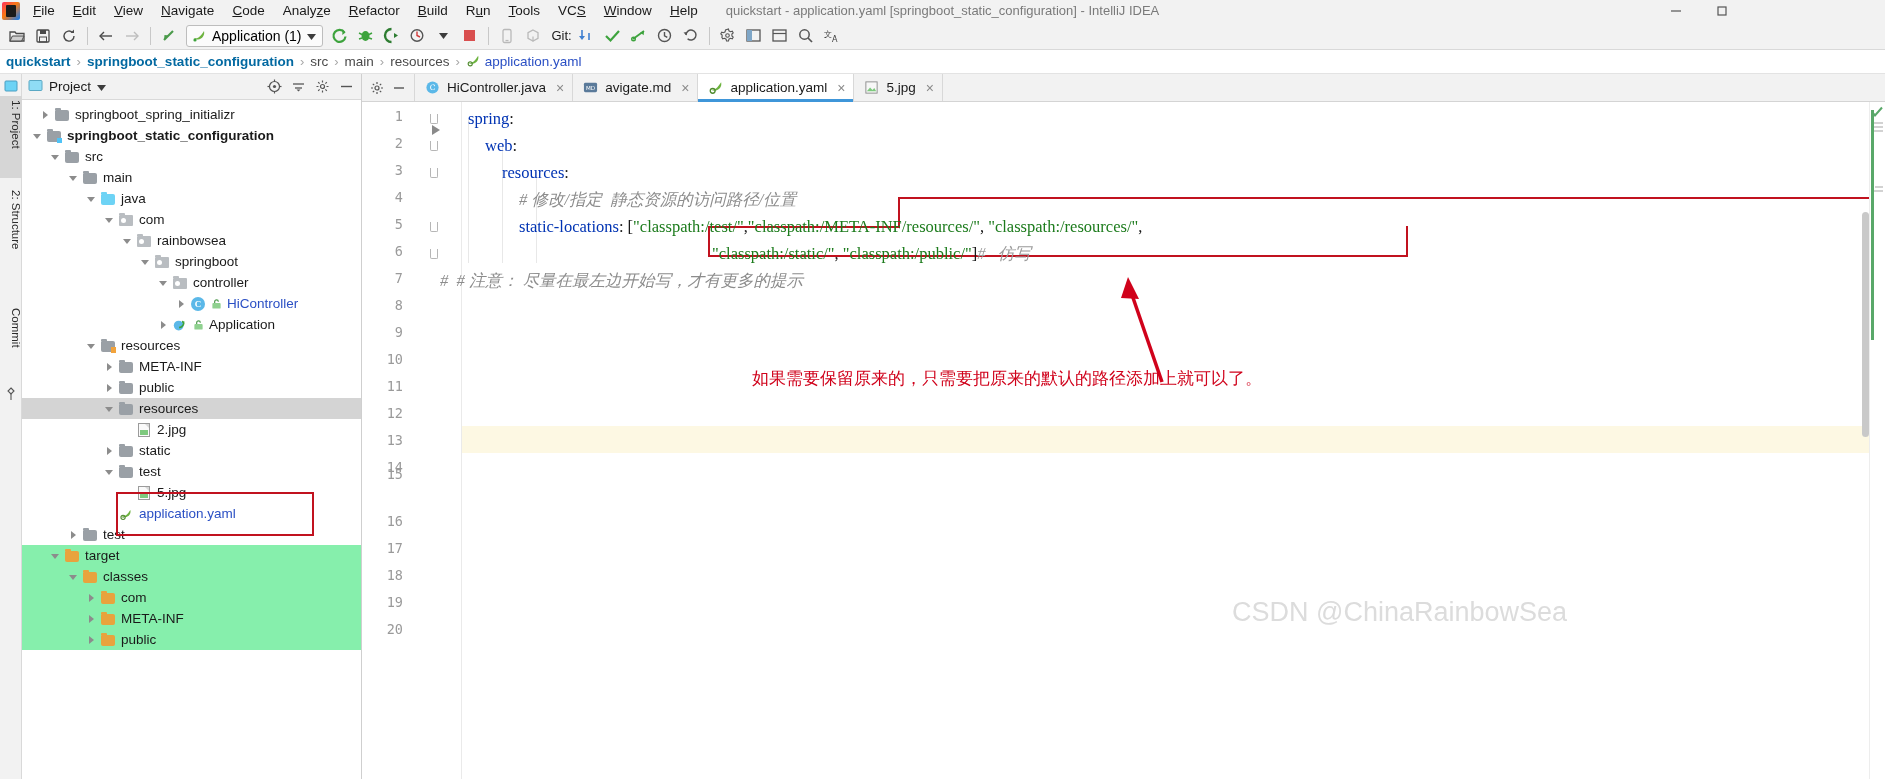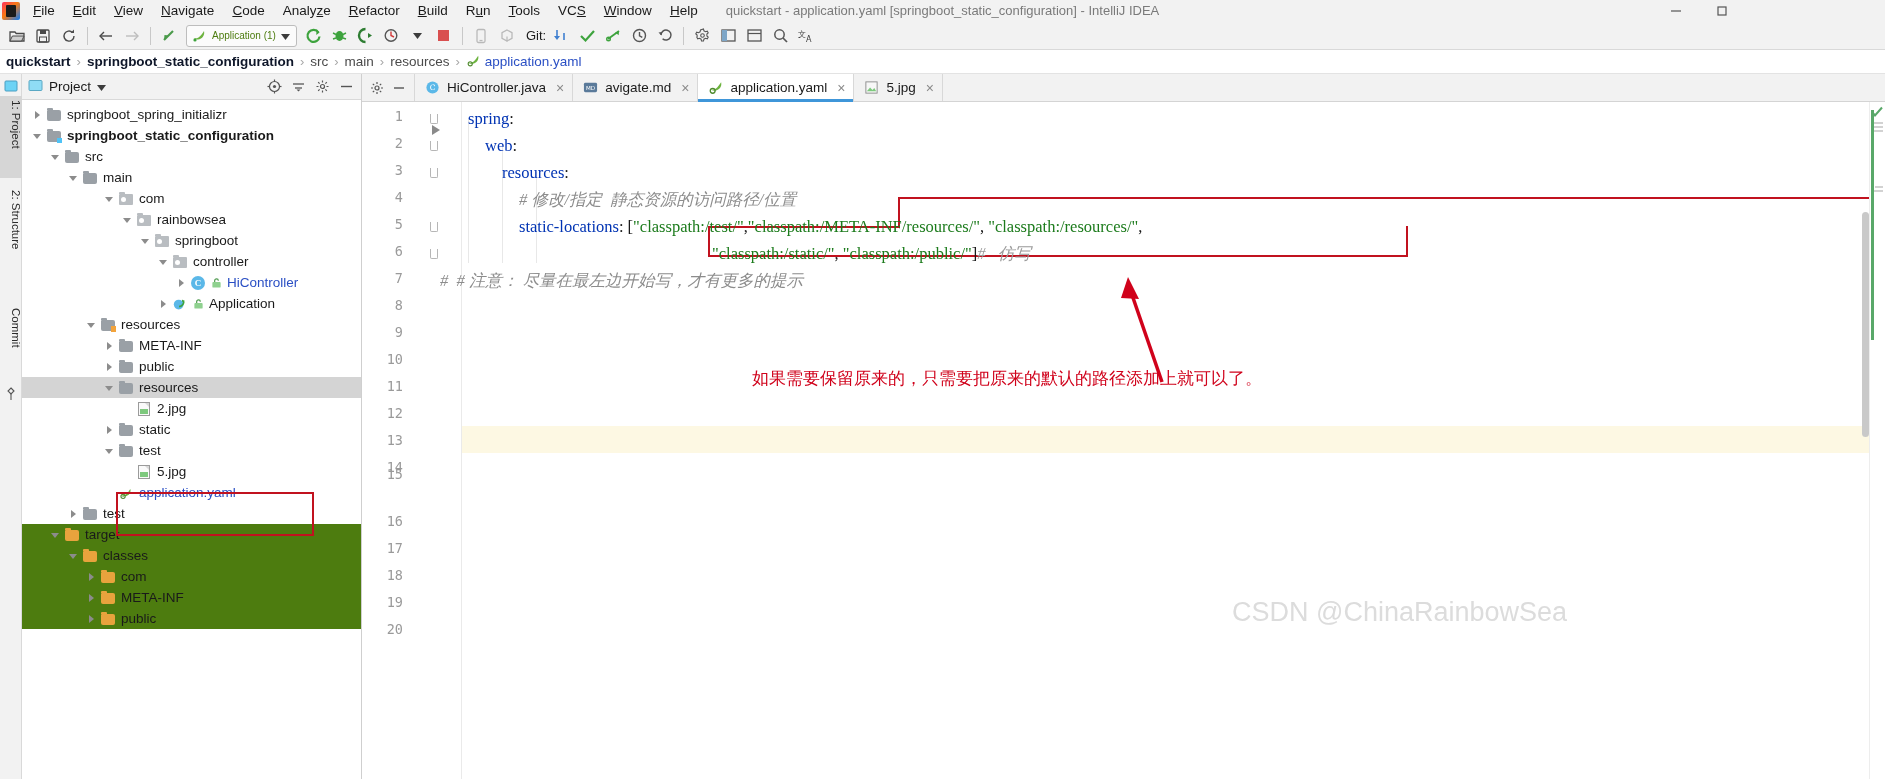--- a/index.html
+++ b/index.html
@@ -50,30 +50,30 @@
     background:#f2f2f2; display:flex; align-items:center; padding-left:4px;
     border-bottom:1px solid #d9d9d9;
   }
   .tb-btn { width:26px; height:24px; display:flex; align-items:center; justify-content:center; }
   .tb-sep { width:1px; height:18px; background:#c8c8c8; margin:0 5px; }
   .runcfg {
     display:flex; align-items:center; height:22px; padding:0 6px 0 4px;
     border:1px solid #bdbdbd; border-radius:3px; background:#fbfbfb; gap:5px;
     margin:0 4px; white-space:nowrap;
   }
-  .runcfg .rlabel { font-size:10px; color:#4d7c0f; }
+  .runcfg .rlabel { font-size:14px; color:#000000; }
   .git-label { font-size:13px; color:#1a1a1a; margin-left:6px; margin-right:2px; }
 
   
   .breadcrumb {
     position:absolute; left:0; top:50px; width:1885px; height:24px;
     background:#ffffff; display:flex; align-items:center; padding-left:6px;
     border-bottom:1px solid #e3e3e3;
   }
-  .bc-item { font-size:13.5px; color:#0f172a; white-space:nowrap; display:flex; align-items:center; gap:4px;}
+  .bc-item { font-size:13.5px; color:#0369a1; white-space:nowrap; display:flex; align-items:center; gap:4px;}
   .bc-item.bold { font-weight:bold; }
   .bc-item.muted { color:#4a4a4a; }
   .bc-item.link { color:#2a4fc4; }
   .bc-sep { color:#a8a8a8; margin:0 6px; font-size:13px; }
 
   
   .leftrail {
     position:absolute; left:0; top:74px; width:22px; height:705px;
     background:#f2f2f2; border-right:1px solid #d9d9d9;
   }
@@ -101,21 +101,21 @@
   .proj-title { font-size:13.5px; color:#1a1a1a; margin-left:6px; }
   .proj-hdr-actions { margin-left:auto; display:flex; align-items:center; gap:2px; padding-right:4px;}
   .ph-btn { width:22px; height:22px; display:flex; align-items:center; justify-content:center;}
 
   .tree { position:relative; padding-top:4px; height:679px; overflow:hidden; }
   .trow {
     position:relative; height:21px; display:flex; align-items:center;
     font-size:13.5px; color:#1a1a1a; white-space:nowrap; cursor:default;
   }
   .trow.sel { background:#d4d4d4; }
-  .trow.tgt { background:#4d7c0f; }
+  .trow.tgt { background:#86efac; }
   .twist { width:12px; height:12px; flex:none; margin-right:2px; position:relative; }
   .twist.right::before{
     content:""; position:absolute; left:3px; top:2px;
     border-left:5px solid #8c8c8c; border-top:4px solid transparent;
     border-bottom:4px solid transparent;
   }
   .twist.down::before{
     content:""; position:absolute; left:1px; top:4px;
     border-top:5px solid #8c8c8c; border-left:4px solid transparent;
     border-right:4px solid transparent;
@@ -537,47 +537,54 @@
             </svg>
         </div>
         <div class="ph-btn">
           <svg width="15" height="15" viewBox="0 0 15 15">
               <line x1="2" y1="7.5" x2="13" y2="7.5" stroke="#555" stroke-width="1.4"></line>
             </svg>
         </div>
       </div>
     </div>
     <div class="tree" id="tree">
+        <div class="trow" style="padding-left: 18px;">
+          <span class="twist right"></span>
+          <span class="tico">
+            <span class="fold"></span>
+          </span>
+          <span class="tlabel dark">springboot_spring_initializr</span>
+        </div>
         <div class="trow" style="padding-left: 10px;">
-          <span class="twist right"></span>
+          <span class="twist down"></span>
+          <span class="tico">
+            <span class="fold src"></span>
+          </span>
+          <span class="tlabel bold">springboot_static_configuration</span>
+        </div>
+        <div class="trow" style="padding-left: 28px;">
+          <span class="twist down"></span>
           <span class="tico">
             <span class="fold"></span>
           </span>
-          <span class="tlabel dark">springboot_spring_initializr</span>
-        </div>
-        <div class="trow" style="padding-left: 10px;">
-          <span class="twist down"></span>
-          <span class="tico">
-            <span class="fold src"></span>
-          </span>
-          <span class="tlabel bold">springboot_static_configuration</span>
-        </div>
-        <div class="trow" style="padding-left: 28px;">
+          <span class="tlabel dark">src</span>
+        </div>
+        <div class="trow" style="padding-left: 46px;">
           <span class="twist down"></span>
           <span class="tico">
             <span class="fold"></span>
           </span>
-          <span class="tlabel dark">src</span>
-        </div>
-        <div class="trow" style="padding-left: 46px;">
-          <span class="twist down"></span>
-          <span class="tico">
-            <span class="fold"></span>
-          </span>
           <span class="tlabel dark">main</span>
+        </div>
+        <div class="trow" style="padding-left: 64px;">
+          <span class="twist down"></span>
+          <span class="tico">
+            <span class="fold blue"></span>
+          </span>
+          <span class="tlabel dark">java</span>
         </div>
         <div class="trow" style="padding-left: 82px;">
           <span class="twist down"></span>
           <span class="tico">
             <span class="pkg"></span>
           </span>
           <span class="tlabel dark">com</span>
         </div>
         <div class="trow" style="padding-left: 100px;">
           <span class="twist down"></span>

